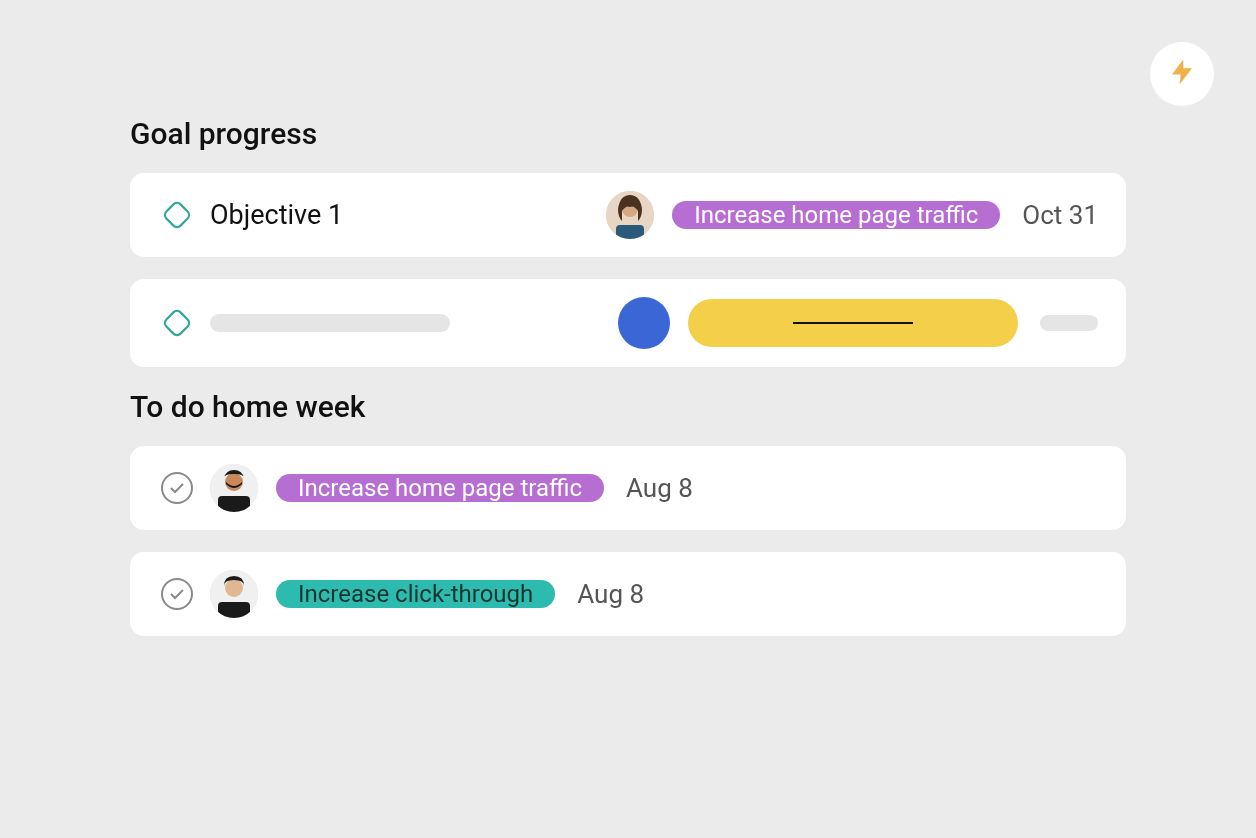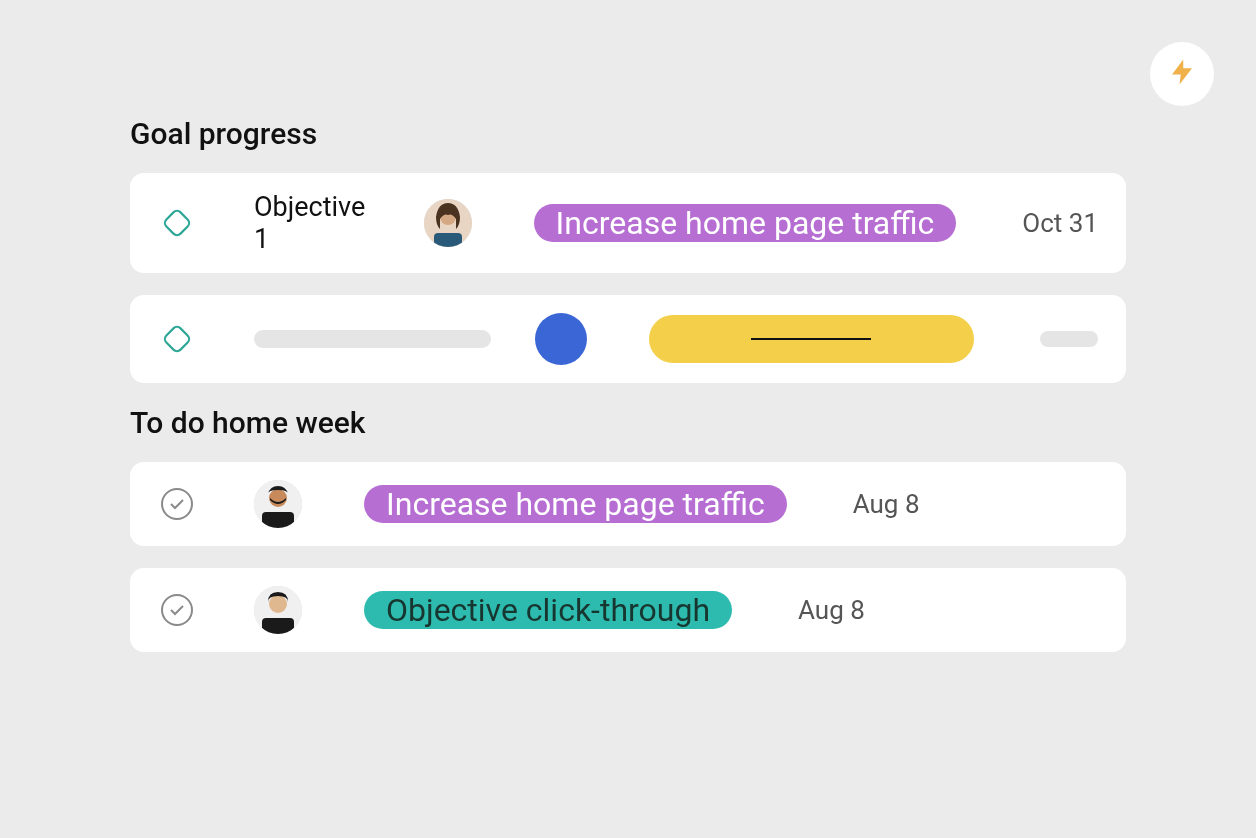--- a/index.html
+++ b/index.html
@@ -40,21 +40,20 @@
       color: #111;
       margin-bottom: 22px;
     }
     .card {
       background: #ffffff;
       border-radius: 14px;
       padding: 18px 28px;
       display: flex;
       align-items: center;
       margin-bottom: 22px;
-      gap: 44px;
     }
     .icon-slot {
       width: 38px;
       height: 38px;
       display: flex;
       align-items: center;
       justify-content: center;
       flex-shrink: 0;
       margin-right: 14px;
     }
@@ -81,21 +80,21 @@
       overflow: hidden;
       background: #ddd;
     }
     .avatar svg {
       width: 100%;
       height: 100%;
     }
     .tag {
       padding: 0 22px;
       border-radius: 999px;
-      font-size: 32px;
+      font-size: 24px;
       font-weight: 400;
       white-space: nowrap;
       margin-right: 22px;
     }
     .tag.purple {
       background: #b66ed3;
       color: #ffffff;
     }
     .tag.teal {
       background: #2ebbaf;
@@ -229,18 +228,18 @@
           </svg>
       </div>
       <div class="avatar">
         <svg viewBox="0 0 48 48">
             <rect width="48" height="48" fill="#f0f0f0"></rect>
             <circle cx="24" cy="18" r="9" fill="#e0b890"></circle>
             <path d="M14 16 Q14 6 24 6 Q34 6 34 16 Q34 10 24 10 Q14 10 14 16Z" fill="#1a1a1a"></path>
             <rect x="8" y="32" width="32" height="16" rx="4" fill="#1a1a1a"></rect>
           </svg>
       </div>
-      <div class="tag teal">Objective click-through</div>
+      <div class="tag teal">Increase click-through</div>
       <div class="date">Aug 8</div>
     </div>
   </div>
 
 </div>
 
 </body></html>

